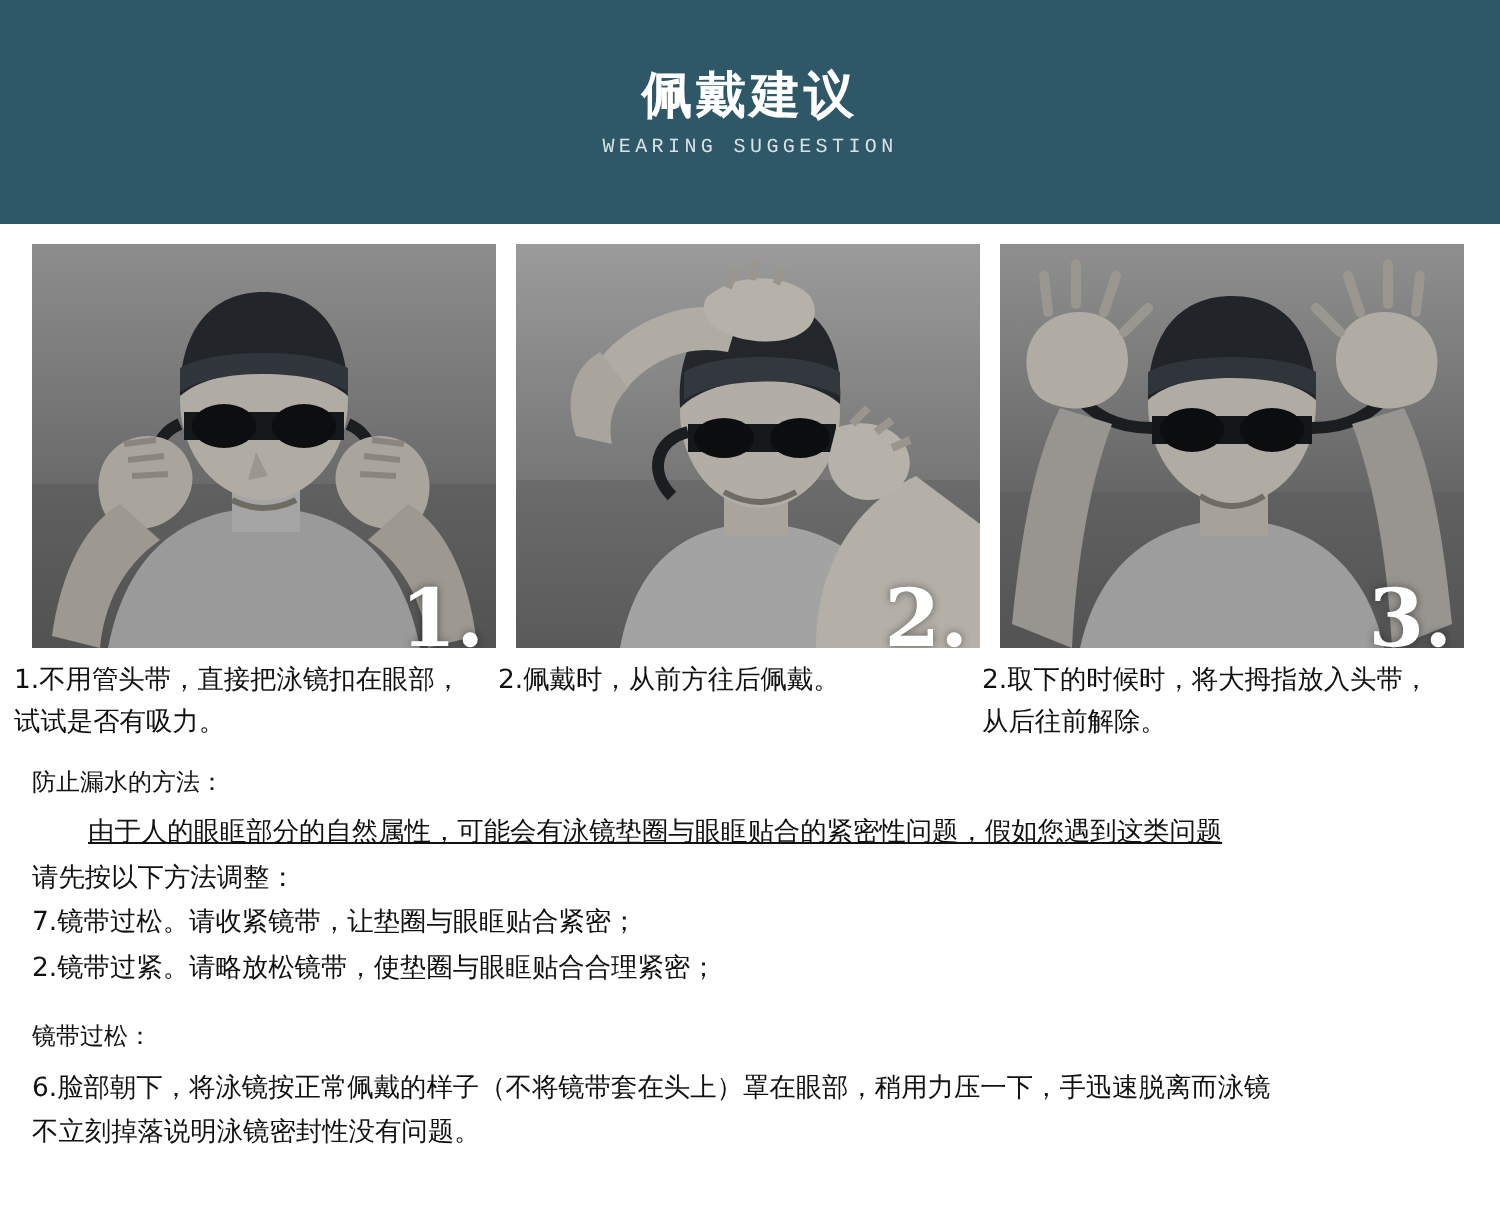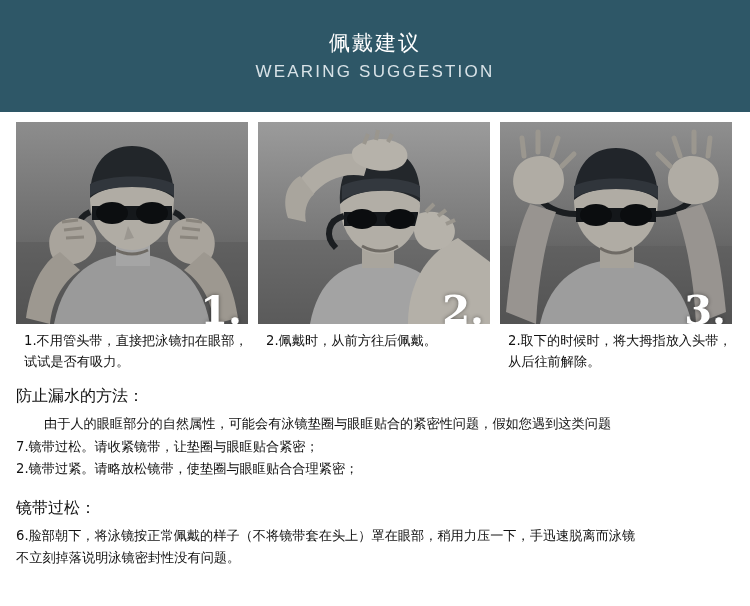--- a/index.html
+++ b/index.html
@@ -28,31 +28,31 @@
     width: 750px;
     height: 112px;
     background: #2e5767;
     display: flex;
     flex-direction: column;
     align-items: center;
     justify-content: center;
   }
   .banner-title {
     color: #ffffff;
-    font-size: 21px;
-    font-weight: normal;
+    font-size: 25px;
+    font-weight: bold;
     letter-spacing: 2px;
     line-height: 1.25;
   }
   .banner-sub {
     color: #d8e2e7;
-    font-size: 17px;
+    font-size: 10px;
     letter-spacing: 2.2px;
     margin-top: 6px;
-    font-family: Liberation Sans, sans-serif;
+    font-family: Liberation Mono, monospace;
   }
 
   
   .photos {
     position: absolute;
     left: 16px;
     top: 122px;
     width: 718px;
     height: 202px;
     display: flex;
@@ -74,21 +74,21 @@
     color: #ffffff;
     font-family: "DejaVu Serif", "Liberation Serif", serif;
     text-shadow: 0 0 4px rgba(0,0,0,.45);
     line-height: 1;
   }
   .photo svg { display: block; }
 
   
   .captions {
     position: absolute;
-    left: 24px;
+    left: 7px;
     top: 330px;
     width: 718px;
     display: flex;
     gap: 10px;
   }
   .caption {
     width: 232px;
     font-size: 13.2px;
     line-height: 1.62;
     color: #111111;
@@ -99,25 +99,27 @@
     position: absolute;
     left: 16px;
     top: 382px;
     width: 700px;
     font-size: 13.2px;
     line-height: 1.62;
     color: #111111;
   }
   .blk-title {
     margin: 0 0 4px 0;
-    font-size: 16px;
+    font-size: 12px;
     line-height: 1.7;
+    font-family: Liberation Mono, monospace;
   }
   .indent {
     text-indent: 28px;
+    text-decoration: underline;
   }
   .line {
     margin: 0;
     line-height: 1.7;
   }
   .gap {
     height: 13px;
   }
 </style>
 </head>
@@ -268,20 +270,21 @@
     <div class="caption">1.不用管头带，直接把泳镜扣在眼部，试试是否有吸力。</div>
     <div class="caption">2.佩戴时，从前方往后佩戴。</div>
     <div class="caption">2.取下的时候时，将大拇指放入头带，从后往前解除。</div>
   </div>
 
   <div class="body-text">
 
     <div>
       <p class="blk-title">防止漏水的方法：</p>
       <p class="line indent">由于人的眼眶部分的自然属性，可能会有泳镜垫圈与眼眶贴合的紧密性问题，假如您遇到这类问题</p>
+      <p class="line">请先按以下方法调整：</p>
       <p class="line">7.镜带过松。请收紧镜带，让垫圈与眼眶贴合紧密；</p>
       <p class="line">2.镜带过紧。请略放松镜带，使垫圈与眼眶贴合合理紧密；</p>
     </div>
 
     <div class="gap"></div>
 
     <div>
       <p class="blk-title">镜带过松：</p>
       <p class="line">6.脸部朝下，将泳镜按正常佩戴的样子（不将镜带套在头上）罩在眼部，稍用力压一下，手迅速脱离而泳镜</p>
       <p class="line">不立刻掉落说明泳镜密封性没有问题。</p>

